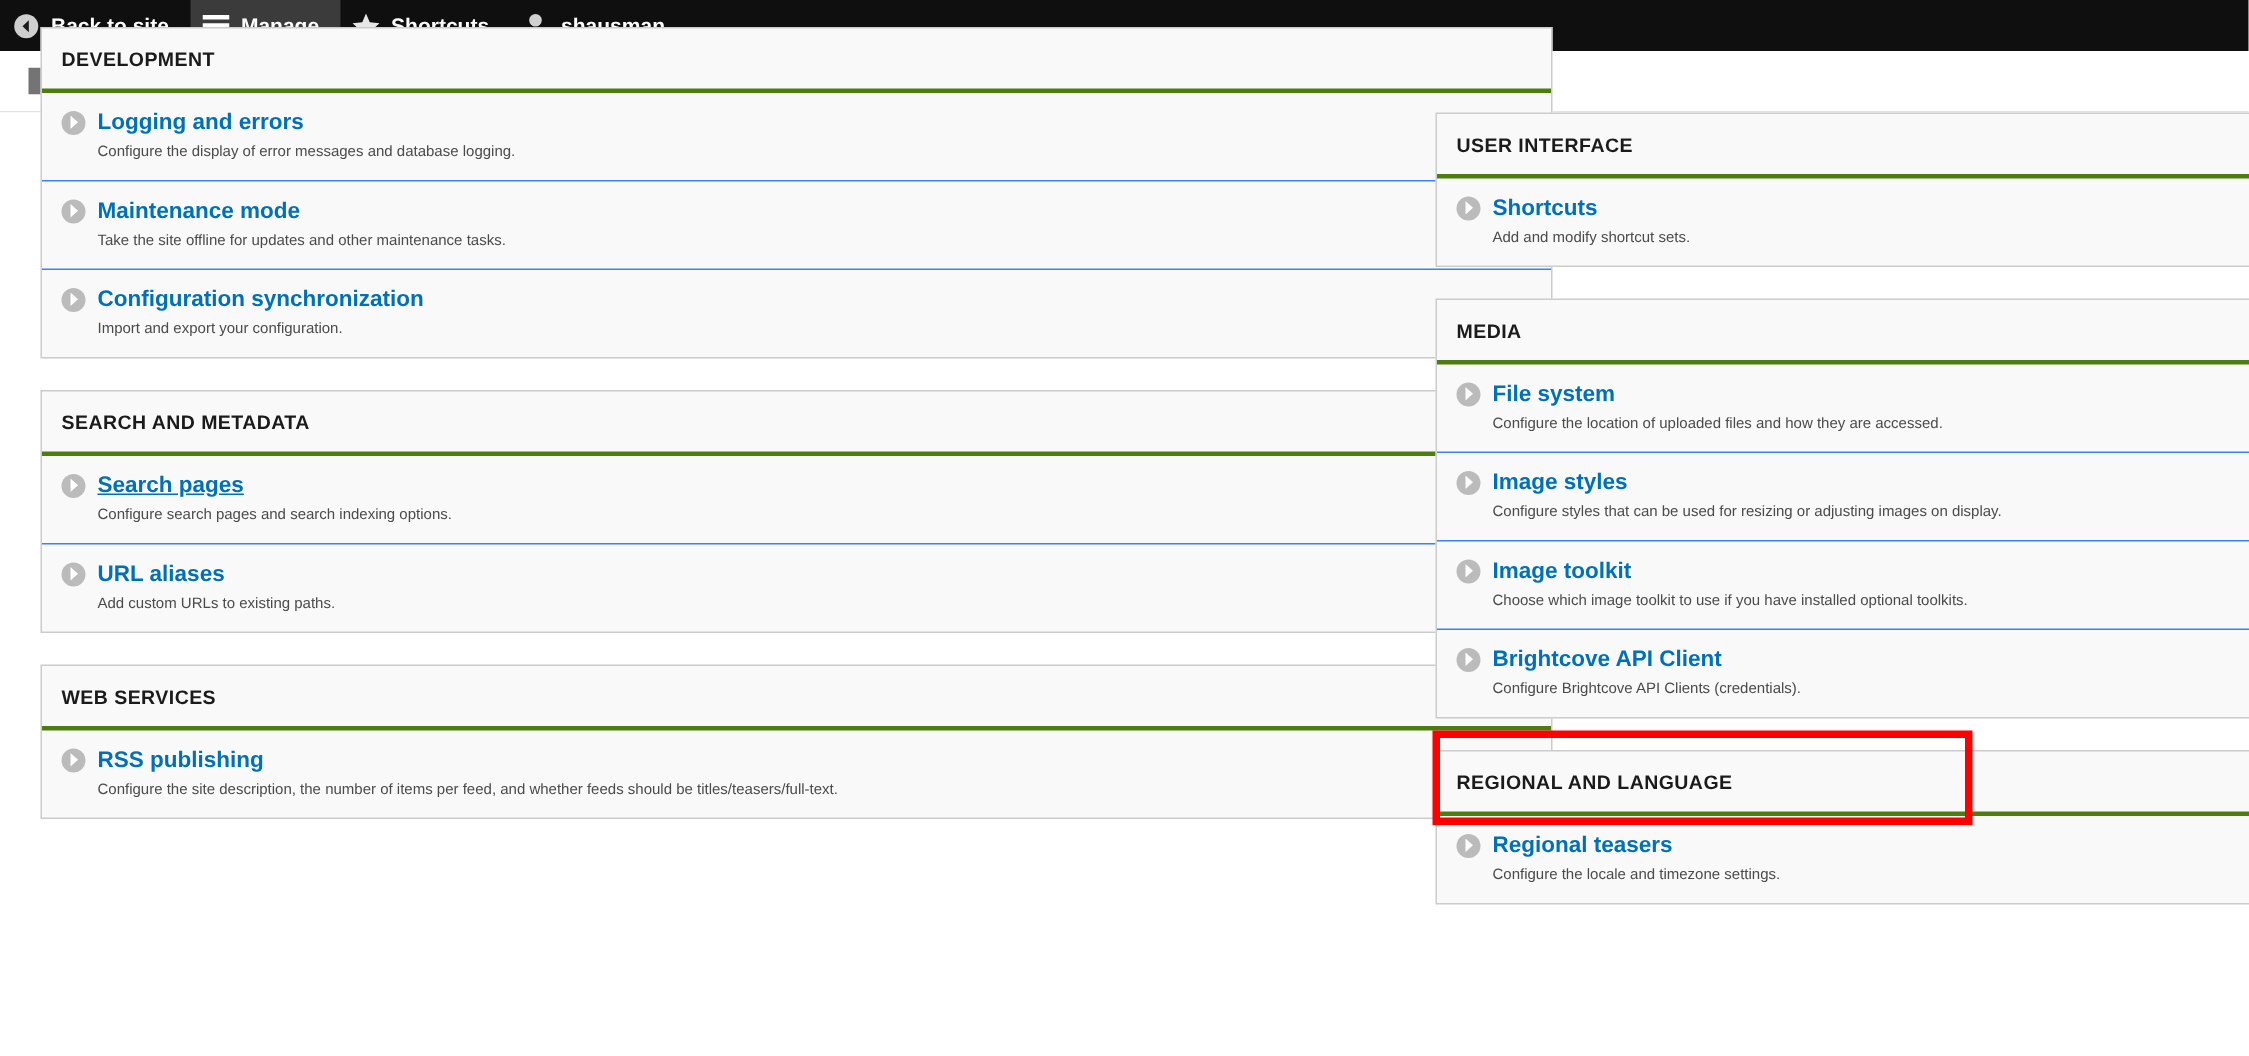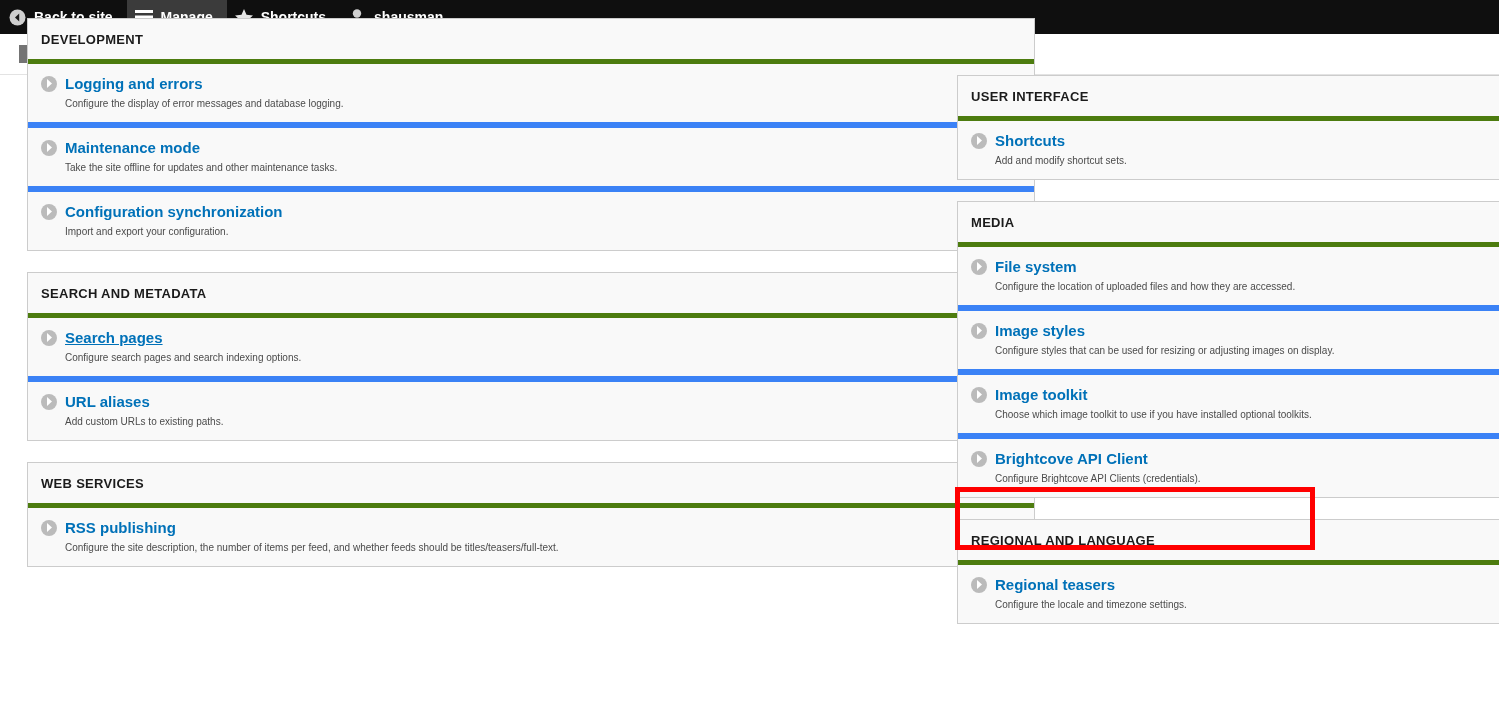--- a/index.html
+++ b/index.html
@@ -75,22 +75,22 @@
     margin-bottom: 21px;
   }
   .panel-title {
     font-size: 13px;
     font-weight: bold;
     letter-spacing: 0.3px;
     color: #1b1b1b;
     padding: 13px 13px 12px 13px;
   }
   .panel-list { margin: 0; padding: 0; list-style: none; }
-  .panel-list li { border-top: 6px solid #3b82f6; padding: 11px 13px 12px 13px; }
-  .panel-list li.first-row { border-top: 5px solid #4d7c0f; }
+  .panel-list li { border-top: 1px solid #3b82f6; padding: 11px 13px 12px 13px; }
+  .panel-list li.first-row { border-top: 3px solid #4d7c0f; }
   .item-head { display: flex; align-items: center; gap: 8px; }
   .chev {
     flex: 0 0 auto;
     width: 16px; height: 16px; border-radius: 50%;
     background: #bbbbbb;
     display: inline-flex; align-items: center; justify-content: center;
   }
   .chev svg { display: block; }
   .item-link {
     color: #0071b8;

